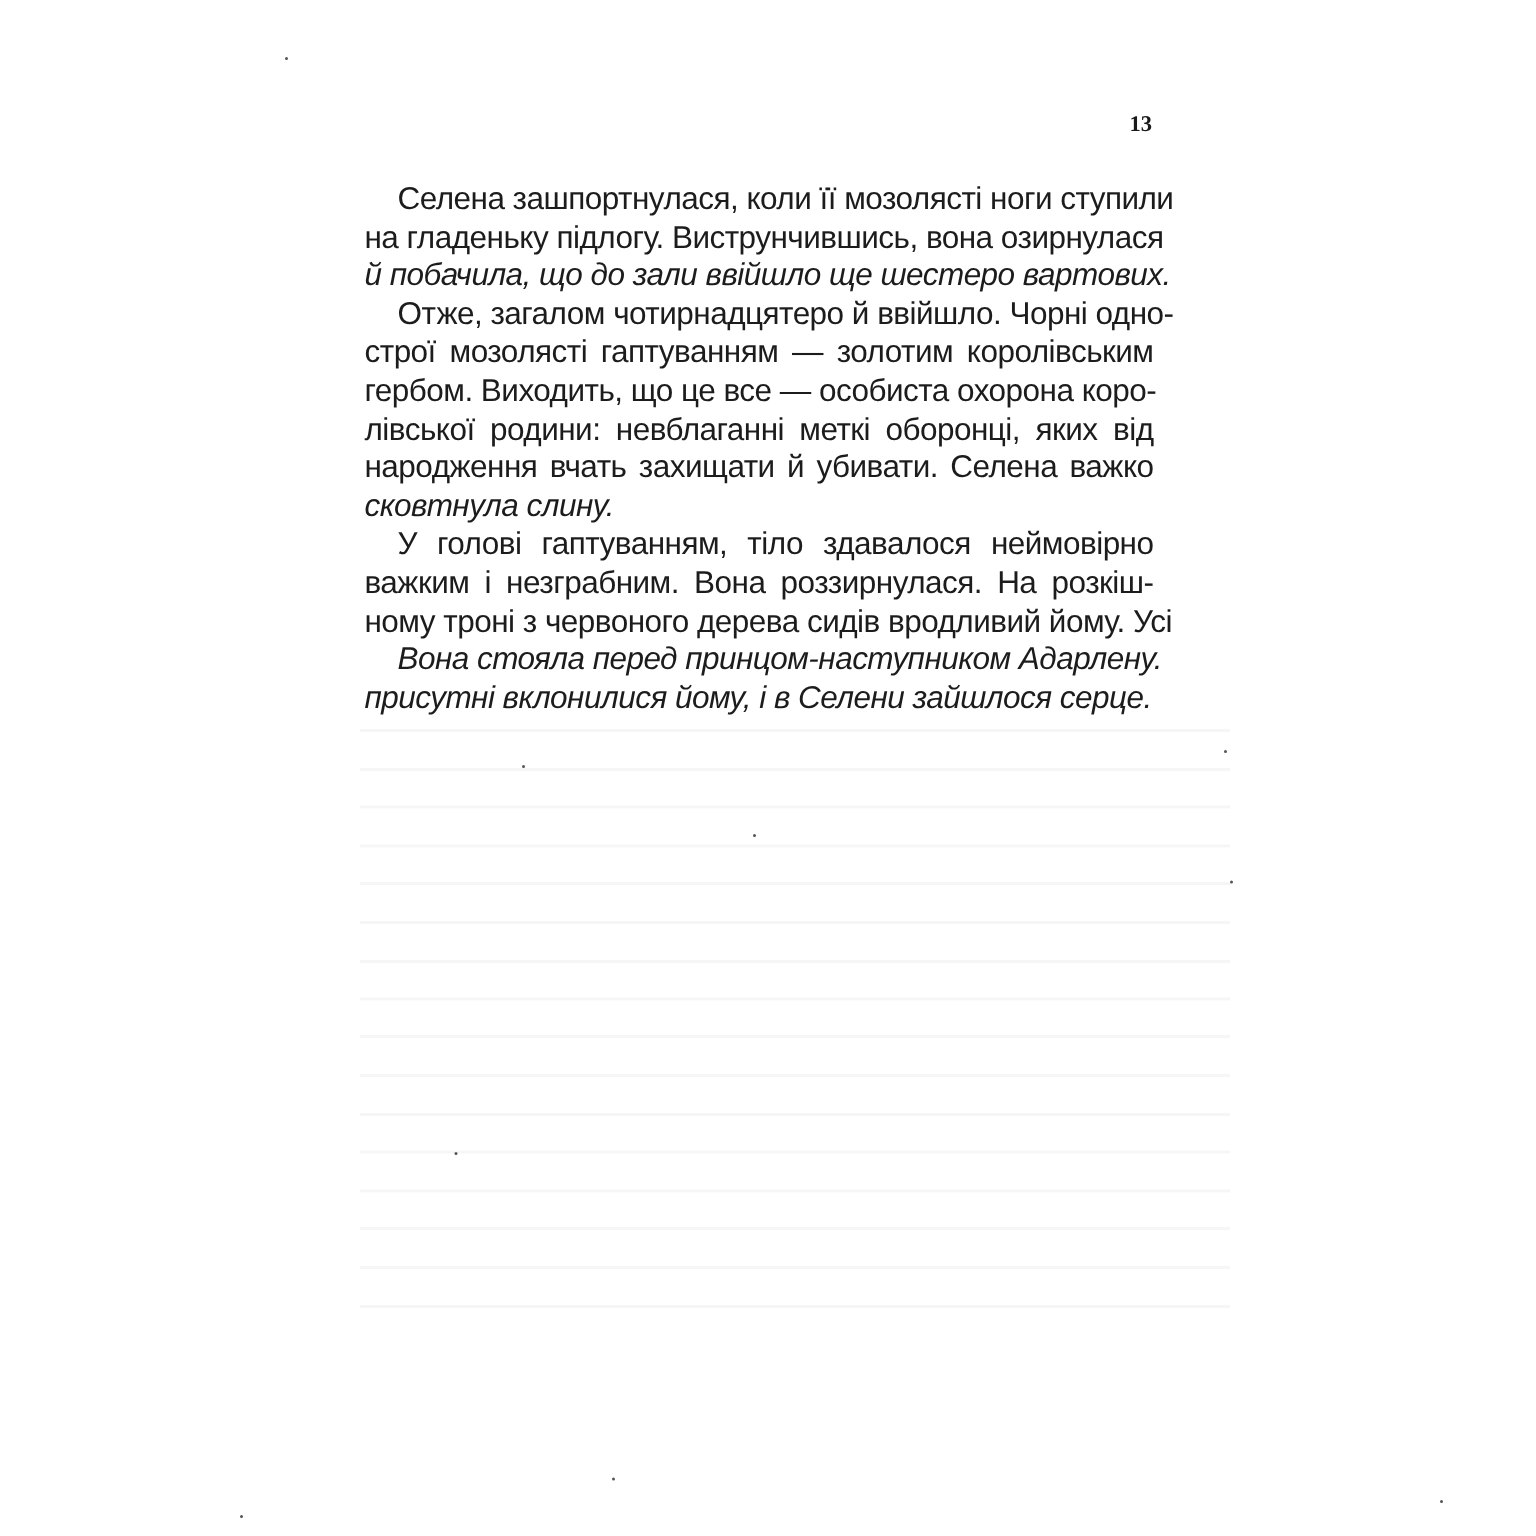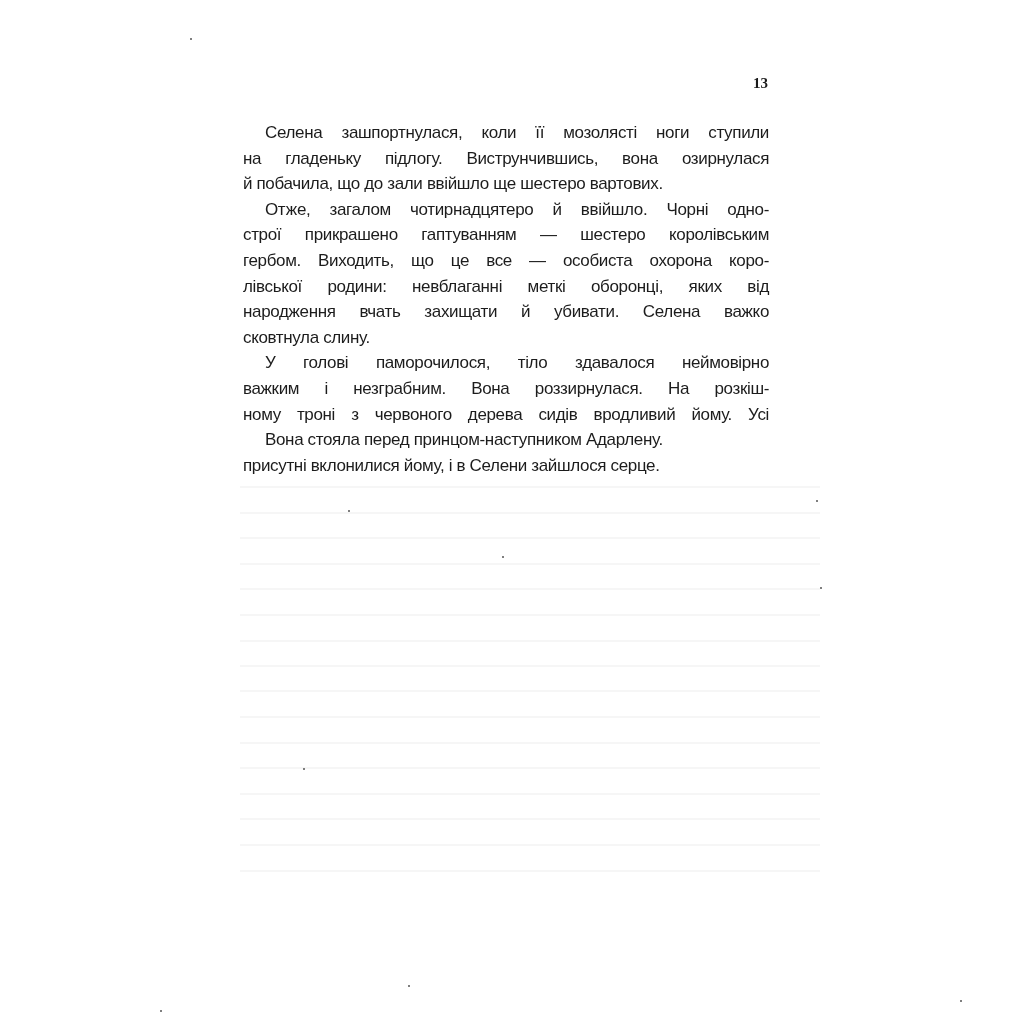--- a/index.html
+++ b/index.html
@@ -4,46 +4,46 @@
 <style>
   html, body { margin: 0; padding: 0; background: #ffffff; }
   body { width: 1024px; height: 1024px; position: relative; overflow: hidden; }
   .page { position: absolute; left: 0; top: 0; width: 829px; height: 1024px; background: #ffffff; }
   .page-number {
     position: absolute; top: 75px; left: 700px; width: 68px; text-align: right;
     font-family: "Liberation Serif", serif; font-weight: bold; font-size: 15px; color: #1a1a1a;
   }
   .text-block {
     position: absolute; left: 243px; top: 120px; width: 526px;
-    font-family: "Liberation Sans", sans-serif; font-size: 17px; line-height: 25.6px;
+    font-family: "Liberation Sans", sans-serif; font-size: 21px; line-height: 25.6px;
     color: #1c1c1c; letter-spacing: -0.35px;
   }
   .line { display: block; white-space: nowrap; text-align: justify; text-align-last: justify; height: 25.6px; }
-  .line.last { text-align-last: left; }
+  .line.last { text-align-last: left; font-style: italic; }
   .line.indent { padding-left: 22px; }
   .bleed { position: absolute; left: 240px; width: 580px; height: 2px; background: rgba(0,0,0,0.035); }
   .speck { position: absolute; width: 2px; height: 2px; background: #555; border-radius: 1px; }
 </style>
 </head>
 <body>
 
 <div class="page">
   <div class="page-number">13</div>
 
   <div class="text-block">
     <span class="line indent">Селена зашпортнулася, коли її мозолясті ноги ступили</span>
     <span class="line">на гладеньку підлогу. Виструнчившись, вона озирнулася</span>
     <span class="line last">й побачила, що до зали ввійшло ще шестеро вартових.</span>
     <span class="line indent">Отже, загалом чотирнадцятеро й ввійшло. Чорні одно-</span>
-    <span class="line">строї прикрашено гаптуванням — шестеро королівським</span>
+    <span class="line">строї мозолясті гаптуванням — золотим королівським</span>
     <span class="line">гербом. Виходить, що це все — особиста охорона коро-</span>
     <span class="line">лівської родини: невблаганні меткі оборонці, яких від</span>
     <span class="line">народження вчать захищати й убивати. Селена важко</span>
     <span class="line last">сковтнула слину.</span>
-    <span class="line indent">У голові паморочилося, тіло здавалося неймовірно</span>
+    <span class="line indent">У голові гаптуванням, тіло здавалося неймовірно</span>
     <span class="line">важким і незграбним. Вона роззирнулася. На розкіш-</span>
     <span class="line">ному троні з червоного дерева сидів вродливий йому. Усі</span>
     <span class="line indent last">Вона стояла перед принцом-наступником Адарлену.</span>
     <span class="line last">присутні вклонилися йому, і в Селени зайшлося серце.</span>
   </div>
 
   <div class="bleed" style="top:486px"></div>
   <div class="bleed" style="top:512px"></div>
   <div class="bleed" style="top:537px"></div>
   <div class="bleed" style="top:563px"></div>

